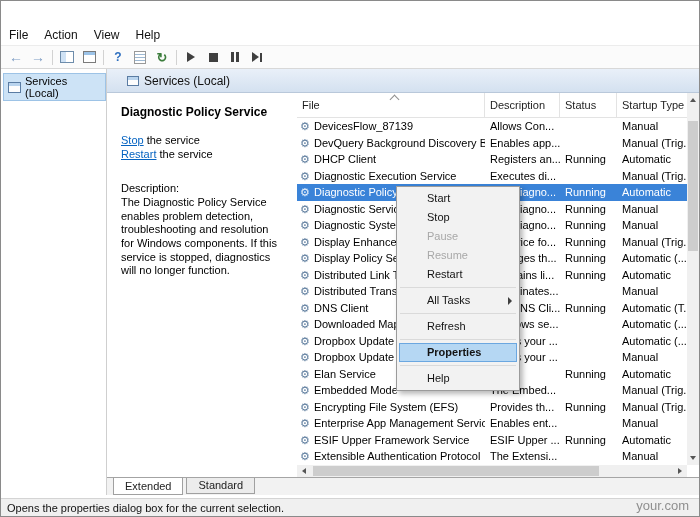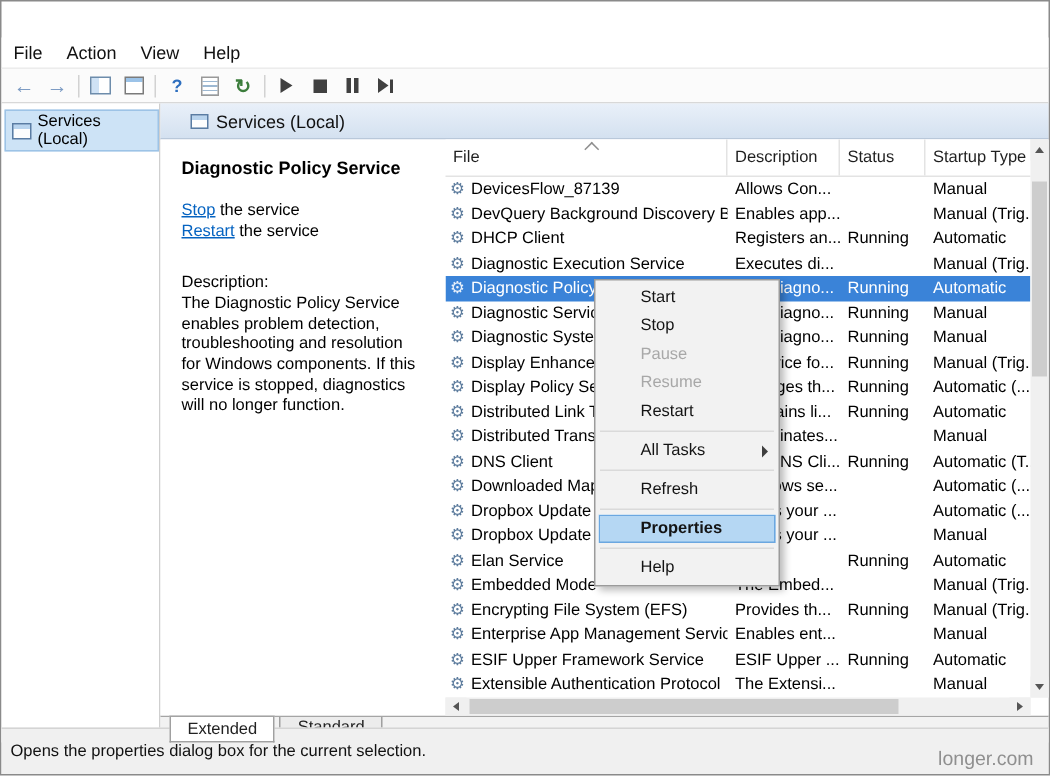--- a/index.html
+++ b/index.html
@@ -95,21 +95,21 @@
 .harrow.left::before{content:"";width:0;height:0;border-right:4px solid #555;border-top:3.5px solid transparent;border-bottom:3.5px solid transparent}
 .harrow.right::before{content:"";width:0;height:0;border-left:4px solid #555;border-top:3.5px solid transparent;border-bottom:3.5px solid transparent}
 .hthumb{position:absolute;top:1px;bottom:1px;left:16px;width:286px;background:#cdcdcd}
 
 
 .tabs{height:18px;border-top:1px solid #a5a5a5;background:#f2f2f2;display:flex;padding-left:6px;flex:none}
 .tab{font-size:11px;padding:0 11px;line-height:15px;height:16px;border:1px solid #a0a0a0;border-top:none;background:#ececec;margin-right:3px;color:#222}
 .tab.active{background:#fff;height:18px;line-height:16px;margin-top:-1px;border-top:1px solid #a3a3a3;position:relative;z-index:2}
 
 
-.statusbar{position:absolute;left:0;right:0;bottom:0;height:31px;background:#f0f0f0;border-top:1px solid #d4d4d4;font-size:11px;display:flex;align-items:center;padding-left:6px;color:#111}
+.statusbar{position:absolute;left:0;right:0;bottom:0;height:18px;background:#f0f0f0;border-top:1px solid #d4d4d4;font-size:11px;display:flex;align-items:center;padding-left:6px;color:#111}
 .watermark{position:absolute;right:10px;bottom:3px;font-size:13px;color:#8f8f8f;z-index:40}
 
 
 .context-menu{position:absolute;left:395px;top:185px;width:124px;background:#f2f2f2;border:1px solid #9b9b9b;box-shadow:3px 3px 5px rgba(0,0,0,.28);padding:2px 0;z-index:50}
 .mi{height:19px;line-height:19px;font-size:11px;padding-left:30px;color:#141414;position:relative;white-space:nowrap}
 .mi.disabled{color:#a8a8a8}
 .mi.hl{background:#b5d7f3;box-shadow:inset 0 0 0 1px #6ba7e0;font-weight:bold;margin:0 2px;padding-left:28px}
 .msep{height:1px;background:#dadada;margin:3px 3px}
 .subarrow{position:absolute;right:7px;top:5.5px;width:0;height:0;border-left:4px solid #3f3f3f;border-top:4px solid transparent;border-bottom:4px solid transparent}
 </style>
@@ -406,21 +406,21 @@
       <div class="tabs">
         <div class="tab active">Extended</div>
         <div class="tab">Standard</div>
       </div>
     </div>
   </div>
 
   <div class="statusbar">
     <span>Opens the properties dialog box for the current selection.</span>
   </div>
-  <div class="watermark">longer.com</div>
+  <div class="watermark">your.com</div>
 
   <div class="context-menu">
       <div class="mi">Start</div>
       <div class="mi">Stop</div>
       <div class="mi disabled">Pause</div>
       <div class="mi disabled">Resume</div>
       <div class="mi">Restart</div>
       <div class="msep"></div>
       <div class="mi">All Tasks<span class="subarrow"></span></div>
       <div class="msep"></div>

